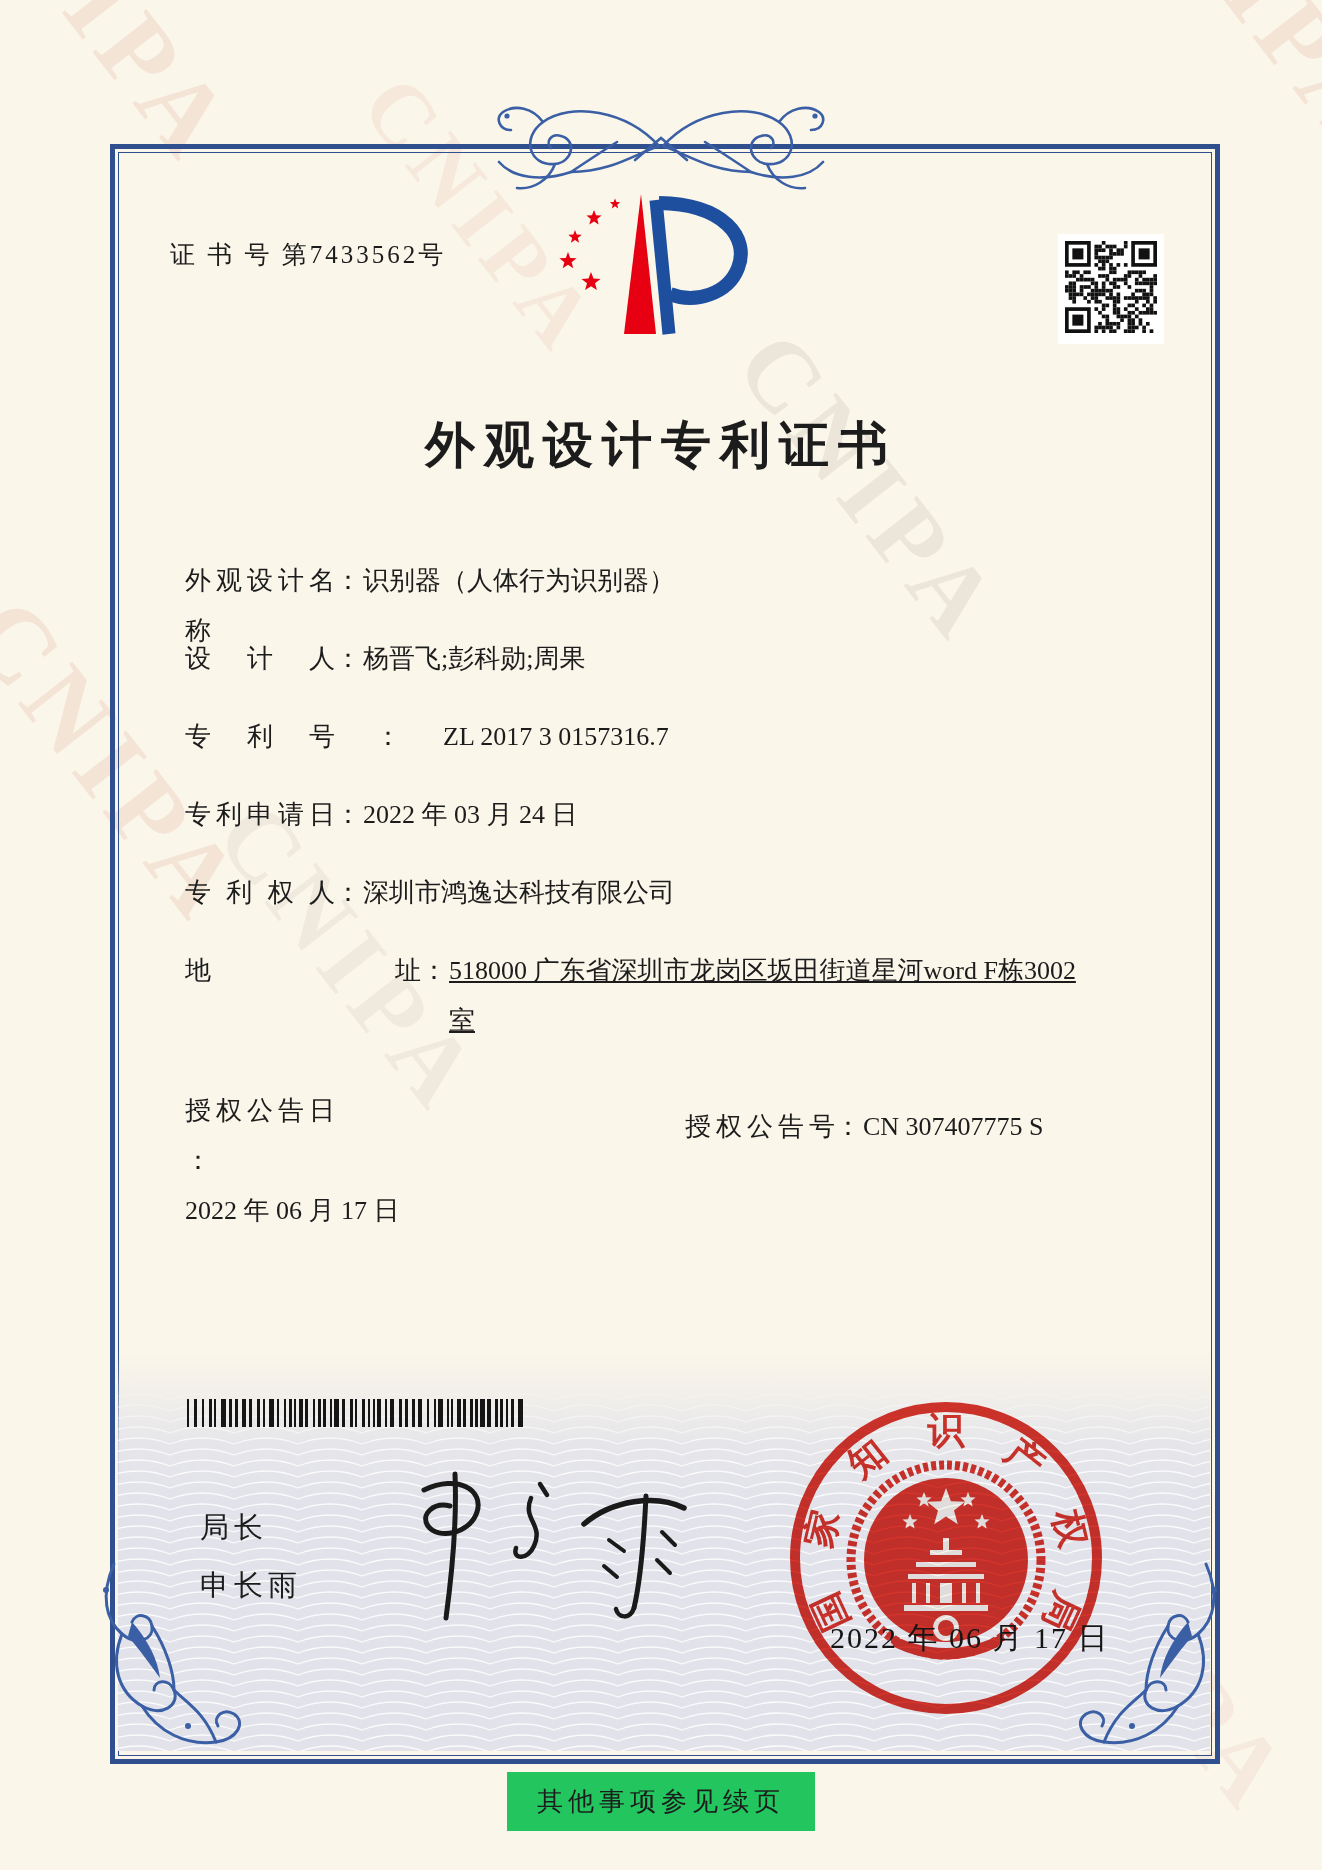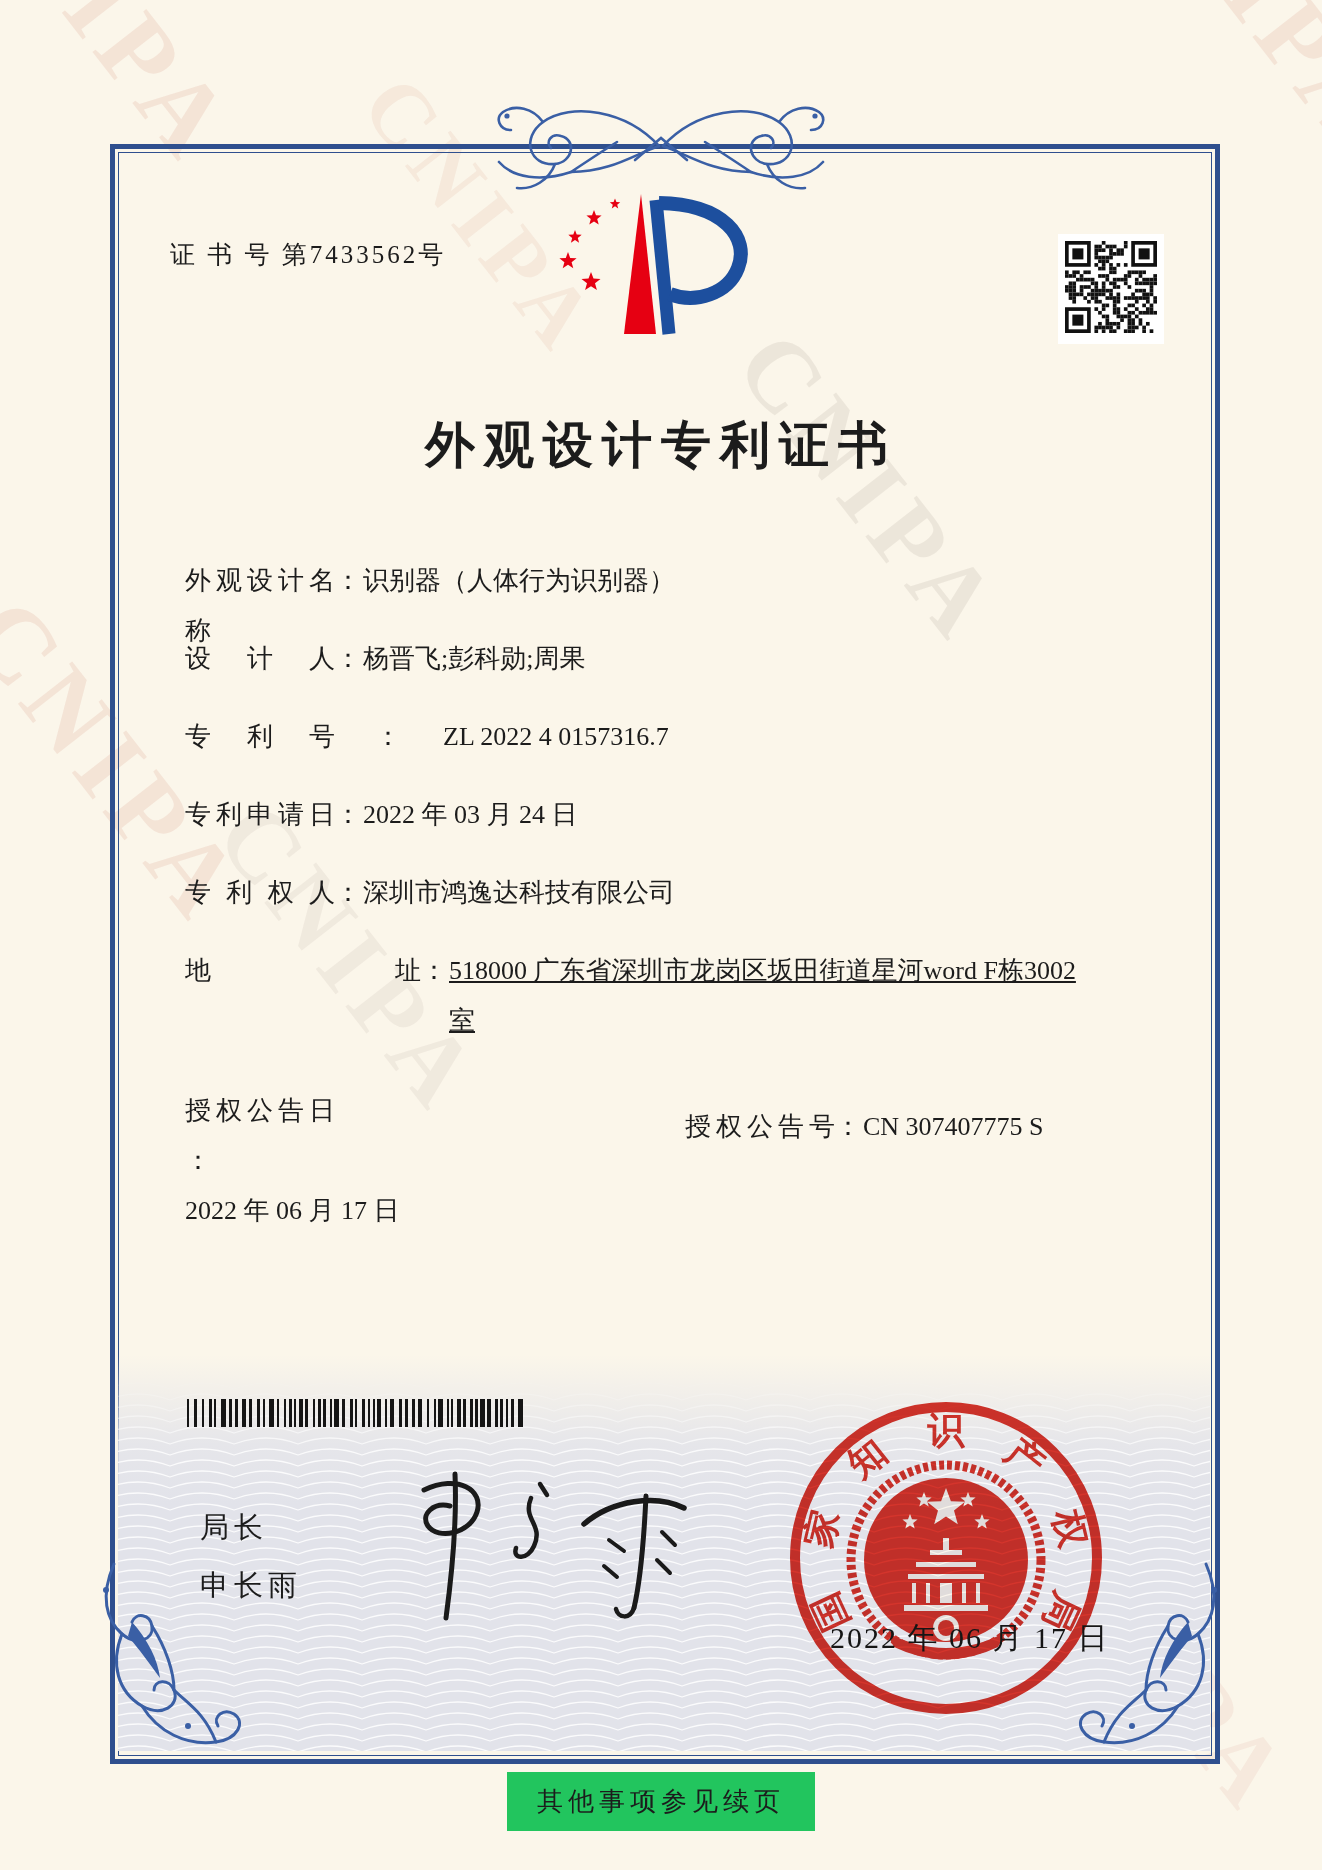--- a/index.html
+++ b/index.html
@@ -420,21 +420,21 @@
       <span class="fv">识别器（人体行为识别器）</span>
   </div>
   <div class="frow" style="top:634px;">
     <span class="fl">设计人</span>
       <span class="colon">：</span>
       <span class="fv">杨晋飞;彭科勋;周果</span>
   </div>
   <div class="frow" style="top:712px;gap:40px;">
     <span class="fl">专利号</span>
       <span class="colon">：</span>
-      <span class="fv">ZL 2022 4 0157316.7</span>
+      <span class="fv">ZL 2017 3 0157316.7</span>
   </div>
   <div class="frow" style="top:790px;">
     <span class="fl">专利申请日</span>
       <span class="colon">：</span>
       <span class="fv">2022 年 03 月 24 日</span>
   </div>
   <div class="frow" style="top:868px;">
     <span class="fl">专利权人</span>
       <span class="colon">：</span>
       <span class="fv">深圳市鸿逸达科技有限公司</span>

